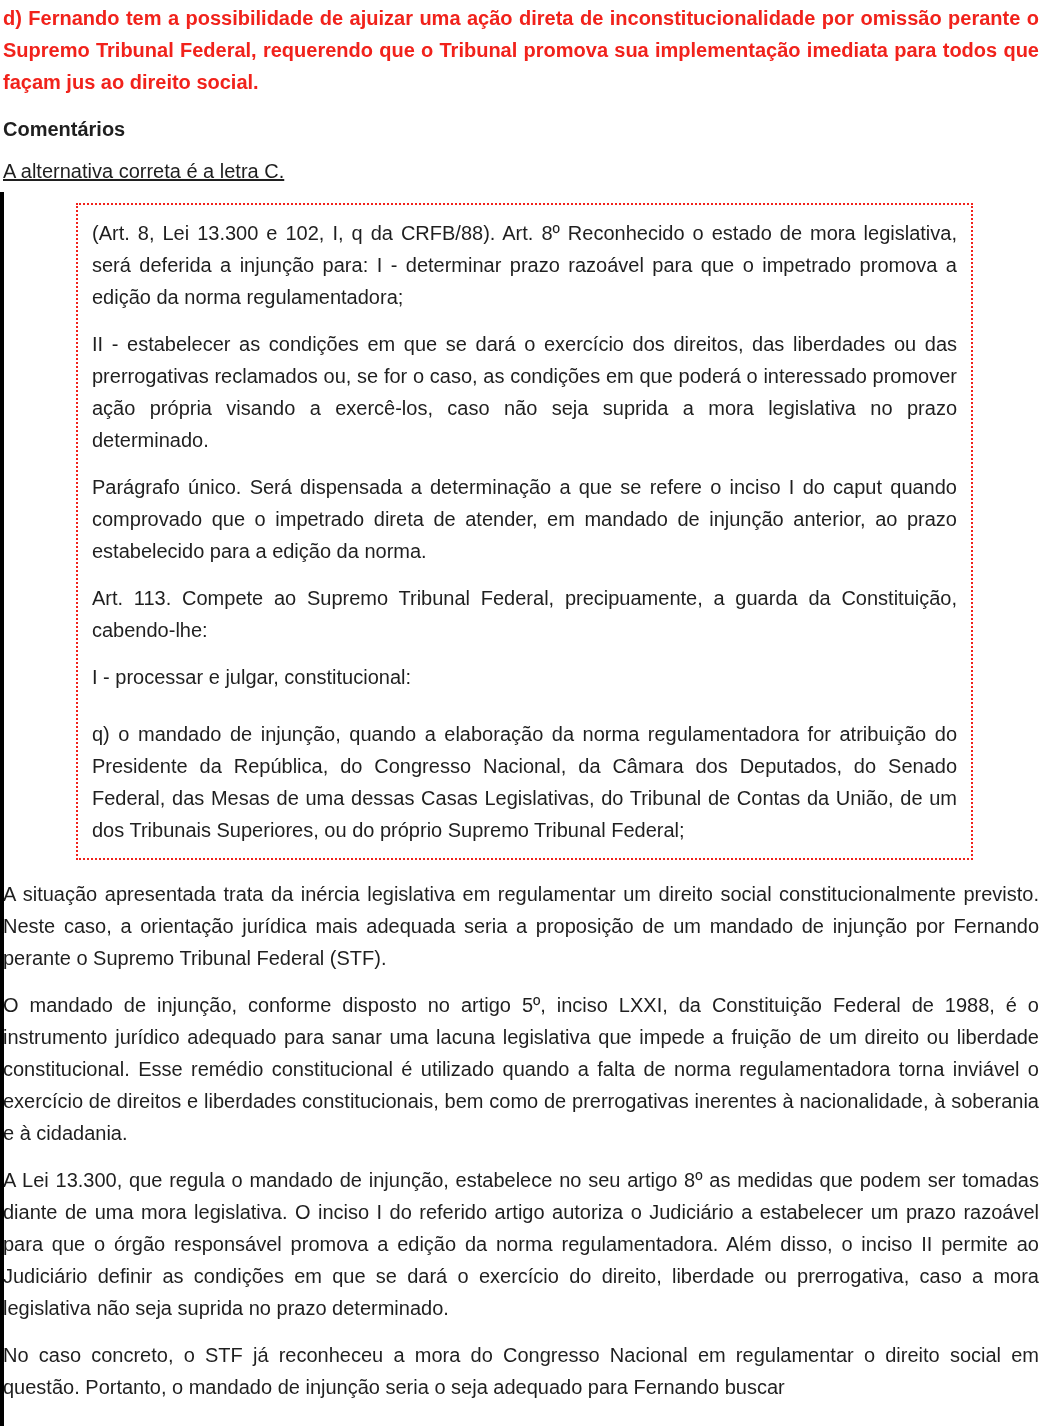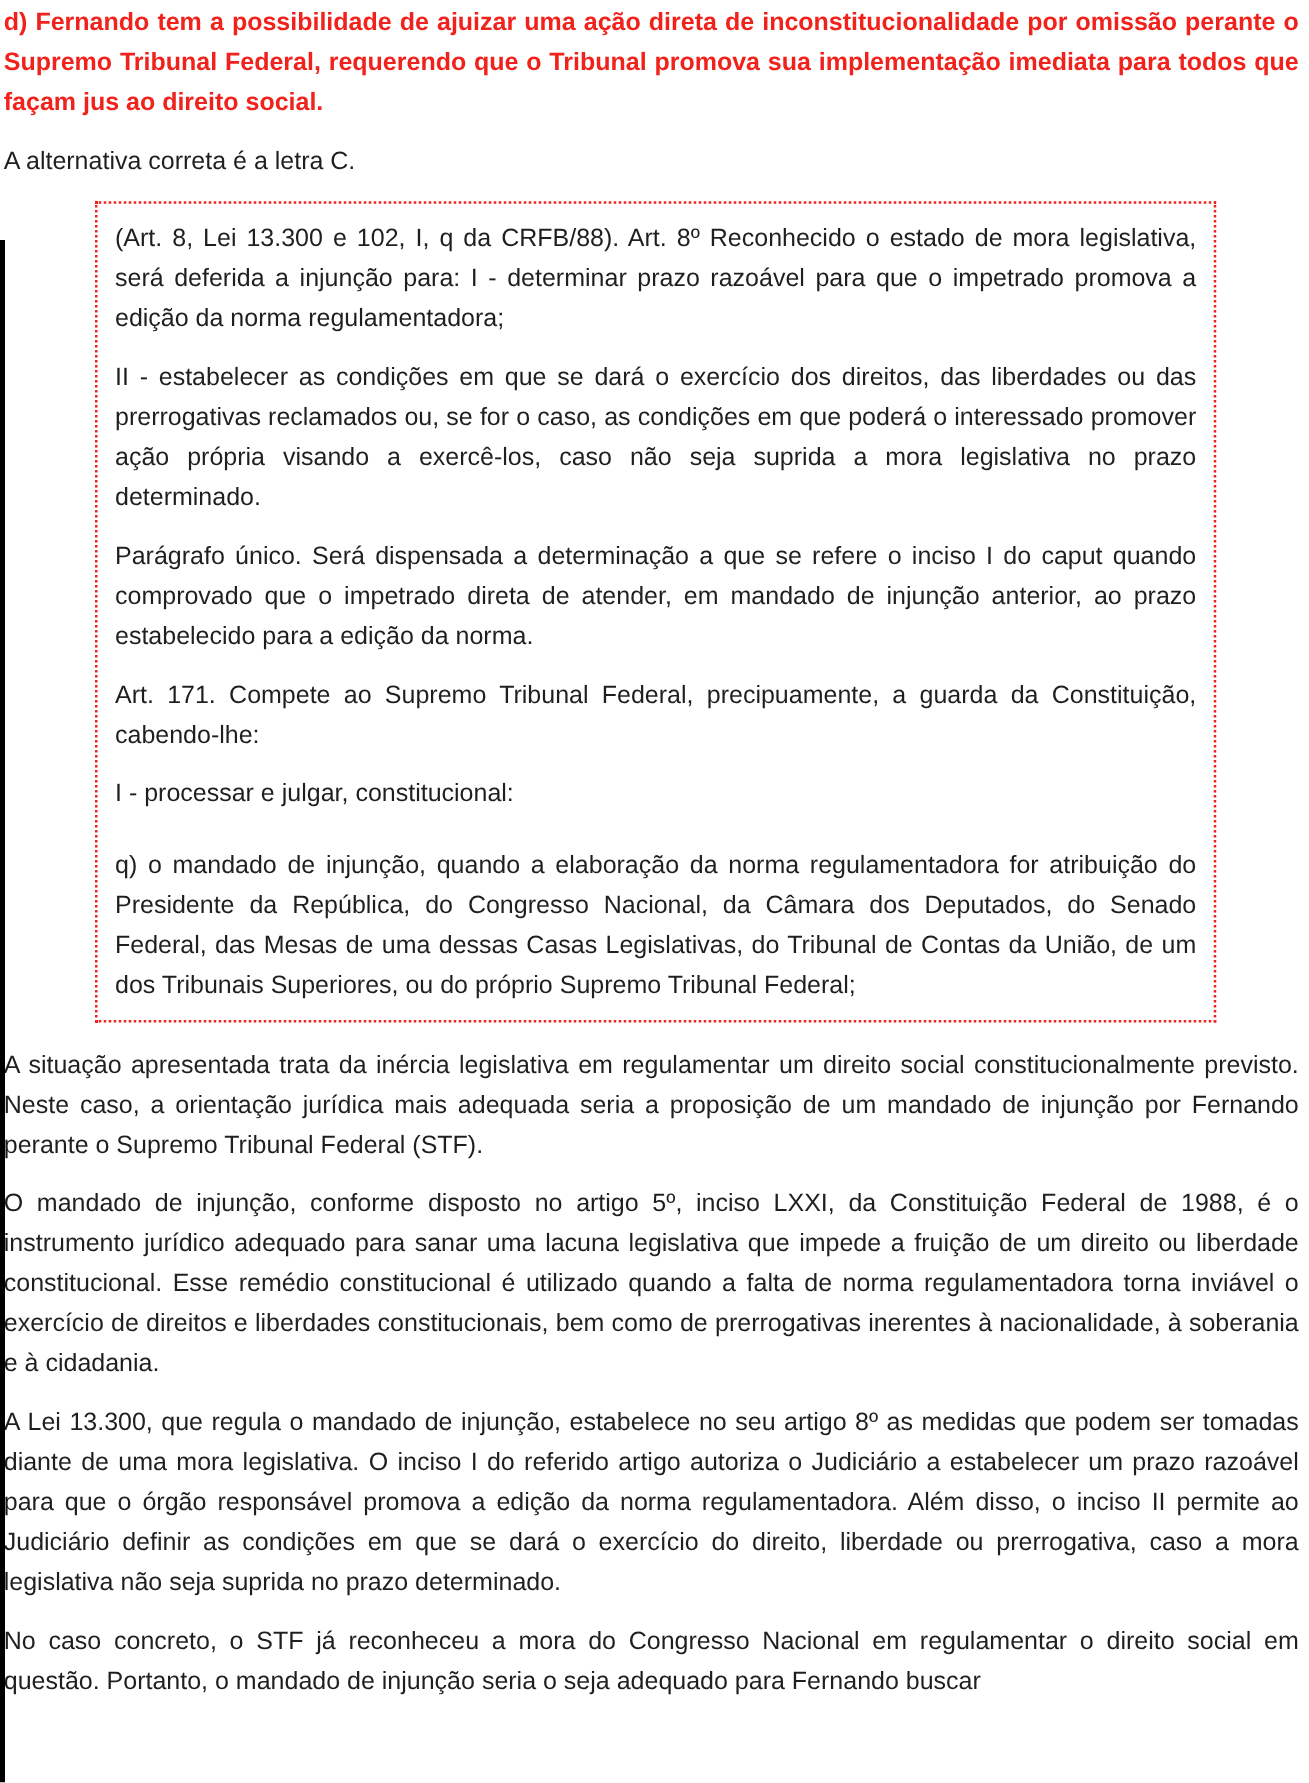--- a/index.html
+++ b/index.html
@@ -31,20 +31,21 @@
     font-weight: bold;
   }
   .heading {
     font-weight: bold;
     text-align: left;
     margin-bottom: 10px;
   }
   .answer {
     text-align: left;
     margin-bottom: 16px;
+    text-decoration: underline;
   }
   .quote-box {
     margin: 0 66px 18px 73px;
     border: 2px dotted var(--red);
     padding: 12px 14px 12px 14px;
   }
   .quote-box p:last-child { margin-bottom: 0; margin-top: 25px; }
   .left-bar {
     position: absolute;
     left: 0;
@@ -56,28 +57,29 @@
 </style>
 </head>
 <body>
 
 <div class="left-bar"></div>
 
 <div class="page">
 
   <p class="option-d">d) Fernando tem a possibilidade de ajuizar uma ação direta de inconstitucionalidade por omissão perante o Supremo Tribunal Federal, requerendo que o Tribunal promova sua implementação imediata para todos que façam jus ao direito social.</p>
 
+  <p class="heading">Comentários</p>
 
   <p class="answer">A alternativa correta é a letra C.</p>
 
   <div class="quote-box">
     <p>(Art. 8, Lei 13.300 e 102, I, q da CRFB/88). Art. 8º Reconhecido o estado de mora legislativa, será deferida a injunção para: I - determinar prazo razoável para que o impetrado promova a edição da norma regulamentadora;</p>
     <p>II - estabelecer as condições em que se dará o exercício dos direitos, das liberdades ou das prerrogativas reclamados ou, se for o caso, as condições em que poderá o interessado promover ação própria visando a exercê-los, caso não seja suprida a mora legislativa no prazo determinado.</p>
     <p>Parágrafo único. Será dispensada a determinação a que se refere o inciso I do caput quando comprovado que o impetrado direta de atender, em mandado de injunção anterior, ao prazo estabelecido para a edição da norma.</p>
-    <p>Art. 171. Compete ao Supremo Tribunal Federal, precipuamente, a guarda da Constituição, cabendo-lhe:</p>
+    <p>Art. 113. Compete ao Supremo Tribunal Federal, precipuamente, a guarda da Constituição, cabendo-lhe:</p>
     <p>I - processar e julgar, constitucional:</p>
     <p>q) o mandado de injunção, quando a elaboração da norma regulamentadora for atribuição do Presidente da República, do Congresso Nacional, da Câmara dos Deputados, do Senado Federal, das Mesas de uma dessas Casas Legislativas, do Tribunal de Contas da União, de um dos Tribunais Superiores, ou do próprio Supremo Tribunal Federal;</p>
   </div>
 
   <p>A situação apresentada trata da inércia legislativa em regulamentar um direito social constitucionalmente previsto. Neste caso, a orientação jurídica mais adequada seria a proposição de um mandado de injunção por Fernando perante o Supremo Tribunal Federal (STF).</p>
 
   <p>O mandado de injunção, conforme disposto no artigo 5º, inciso LXXI, da Constituição Federal de 1988, é o instrumento jurídico adequado para sanar uma lacuna legislativa que impede a fruição de um direito ou liberdade constitucional. Esse remédio constitucional é utilizado quando a falta de norma regulamentadora torna inviável o exercício de direitos e liberdades constitucionais, bem como de prerrogativas inerentes à nacionalidade, à soberania e à cidadania.</p>
 
   <p>A Lei 13.300, que regula o mandado de injunção, estabelece no seu artigo 8º as medidas que podem ser tomadas diante de uma mora legislativa. O inciso I do referido artigo autoriza o Judiciário a estabelecer um prazo razoável para que o órgão responsável promova a edição da norma regulamentadora. Além disso, o inciso II permite ao Judiciário definir as condições em que se dará o exercício do direito, liberdade ou prerrogativa, caso a mora legislativa não seja suprida no prazo determinado.</p>
 

